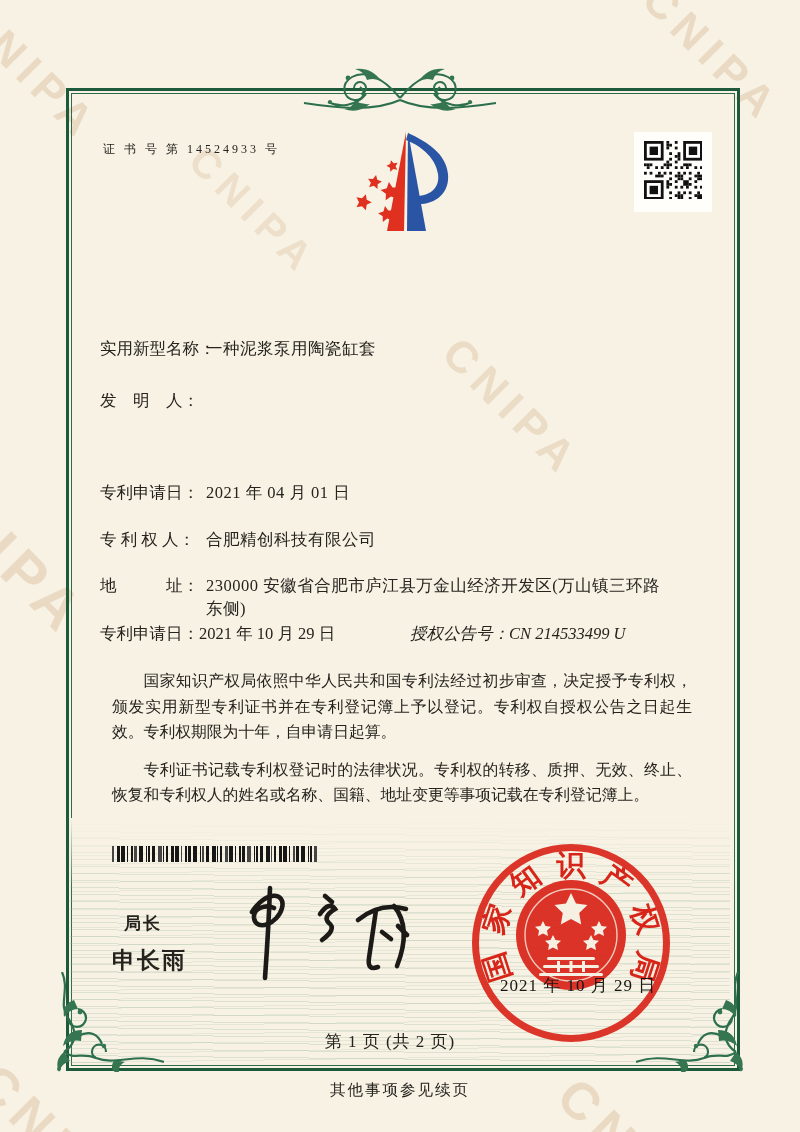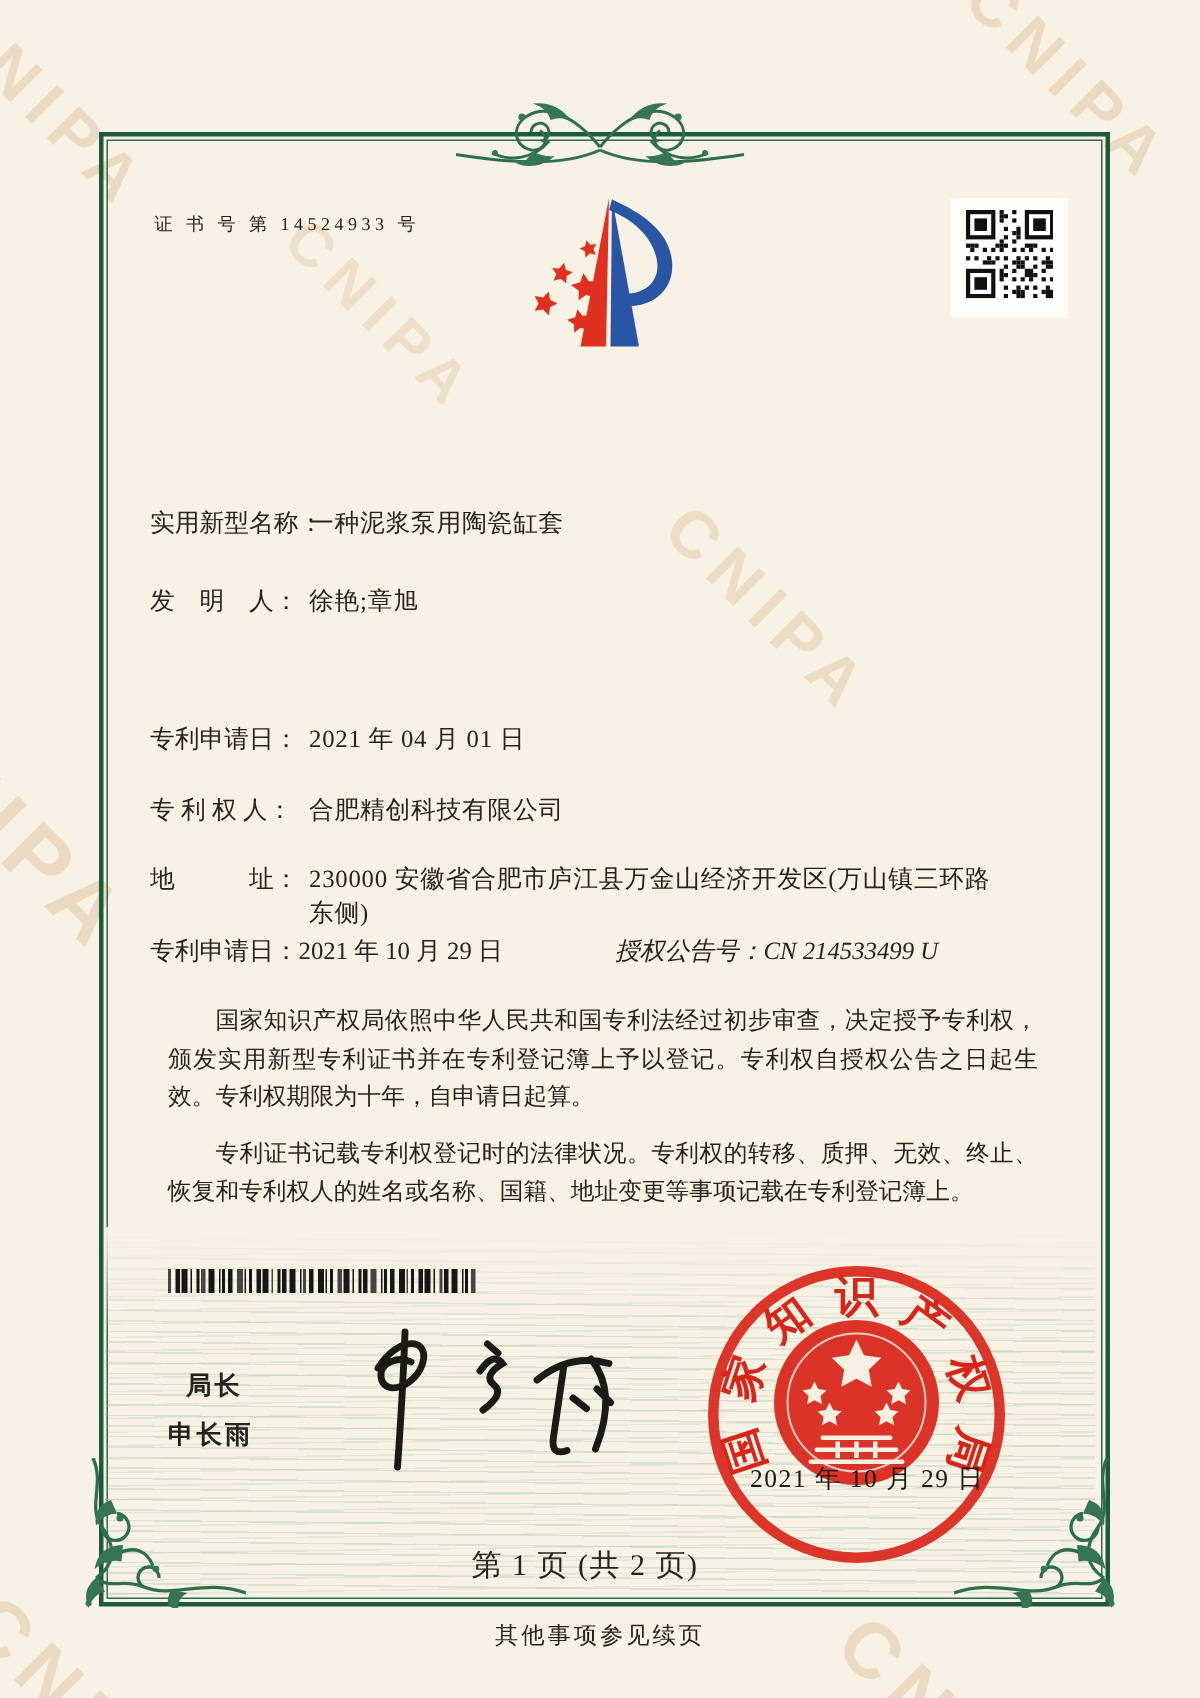--- a/index.html
+++ b/index.html
@@ -48,35 +48,35 @@
   .g-left{position:absolute;left:100px;top:623px;font-size:16.5px;z-index:5;white-space:nowrap;}
   .g-right{position:absolute;left:410px;top:623px;font-size:16.5px;z-index:5;white-space:nowrap;font-style:italic;}
   
   .paras{position:absolute;left:100px;top:656px;width:604px;z-index:5;}
   .paras p{margin:12px;text-indent:2em;font-size:15.8px;line-height:25.5px;text-align:justify;}
   
   .barcode{position:absolute;left:112px;top:846px;z-index:5;}
   
   .signer-title{position:absolute;left:124px;top:912px;font-size:17px;z-index:5;
      font-family:"Liberation Sans","DejaVu Sans",sans-serif;font-weight:bold;letter-spacing:2px;}
-  .signer-name{position:absolute;left:112px;top:945px;font-size:17px;z-index:5;
+  .signer-name{position:absolute;left:112px;top:945px;font-size:23px;z-index:5;
      font-family:Liberation Mono, monospace;font-weight:bold;letter-spacing:2px;}
   .signature{position:absolute;left:222px;top:880px;z-index:6;}
   
   .seal{position:absolute;left:472px;top:844px;width:198px;height:198px;z-index:6;}
   .seal-ring{position:absolute;left:0;top:0;width:184px;height:184px;border:7px solid rgba(217,37,26,0.92);
      border-radius:50%;}
   .seal-arc{position:absolute;left:99px;top:99px;width:0;height:0;}
   .seal-arc span{position:absolute;left:-16px;top:-16px;width:32px;height:32px;text-align:center;
      font-size:29px;font-weight:bold;color:#d8251a;line-height:32px;}
   .seal-emblem{position:absolute;left:41px;top:31px;}
   .seal-date{position:absolute;left:500px;top:974px;font-size:17px;z-index:7;letter-spacing:1px;
      color:#191613;white-space:nowrap;}
   
-  .page-info{position:absolute;left:0;top:1030px;width:780px;text-align:center;font-size:20px;
+  .page-info{position:absolute;left:0;top:1030px;width:780px;text-align:center;font-size:17px;
      letter-spacing:1px;z-index:5;}
   .cont-note{position:absolute;left:0;top:1080px;width:800px;text-align:center;font-size:15.5px;
      letter-spacing:2px;z-index:5;}
 </style>
 </head>
 <body>
 
 <div class="page">
 
   <span class="wm wm1">CNIPA</span>
@@ -283,21 +283,20 @@
         </svg></div>
   </div>
 
 
   <div class="f-row r1">
     <span class="lab">实用新型名称：</span>
     <span class="val">一种泥浆泵用陶瓷缸套</span>
   </div>
   <div class="f-row r2">
     <span class="lab">发　明　人：</span>
-    <span class="val">徐艳;章旭</span>
   </div>
   <div class="f-row r4">
     <span class="lab">专利申请日：</span>
     <span class="val">2021 年 04 月 01 日</span>
   </div>
   <div class="f-row r5">
     <span class="lab">专 利 权 人：</span>
     <span class="val">合肥精创科技有限公司</span>
   </div>
   <div class="f-row r6">

